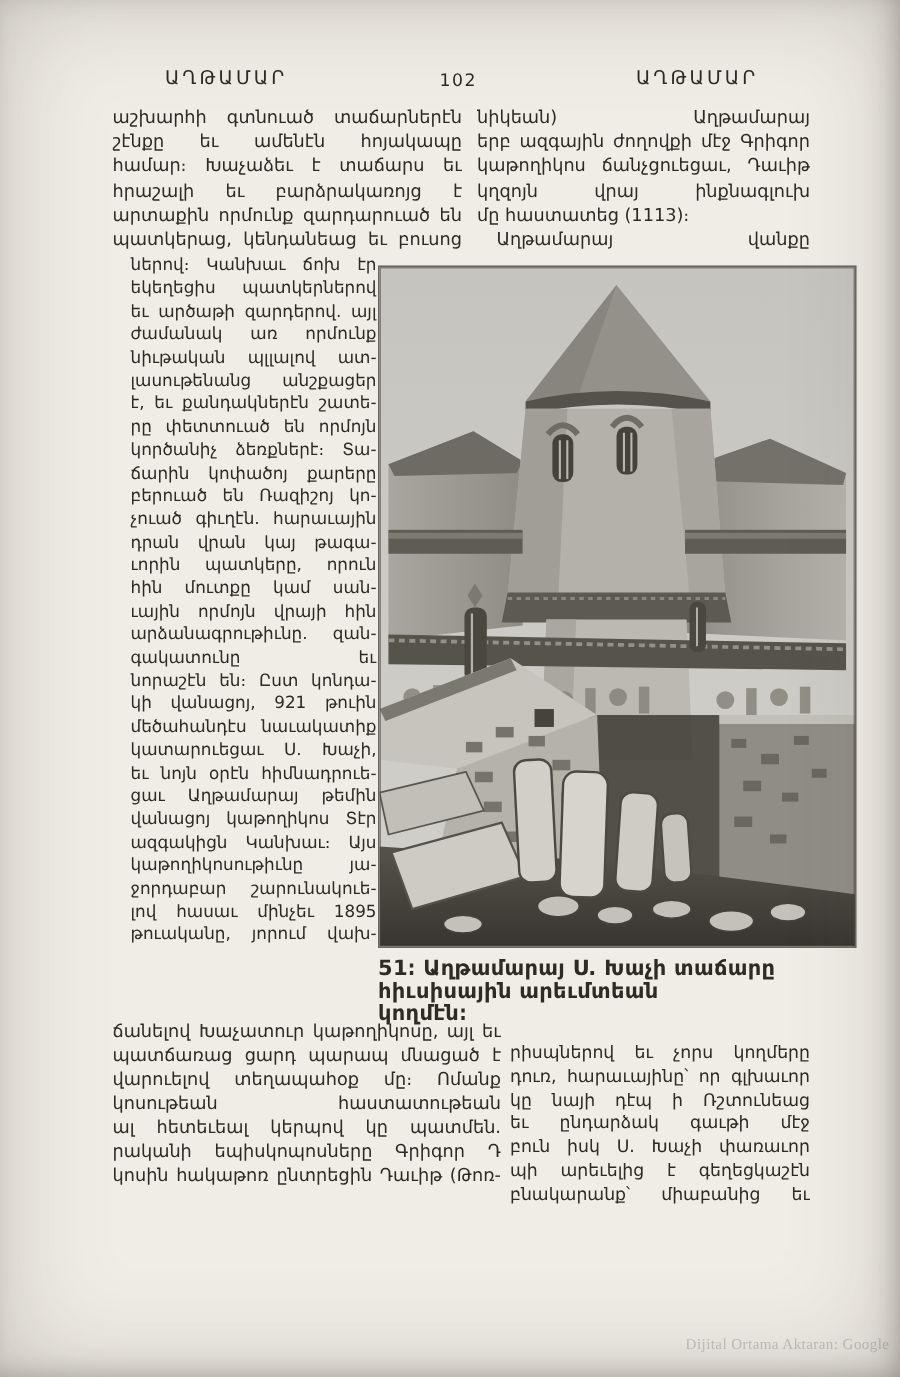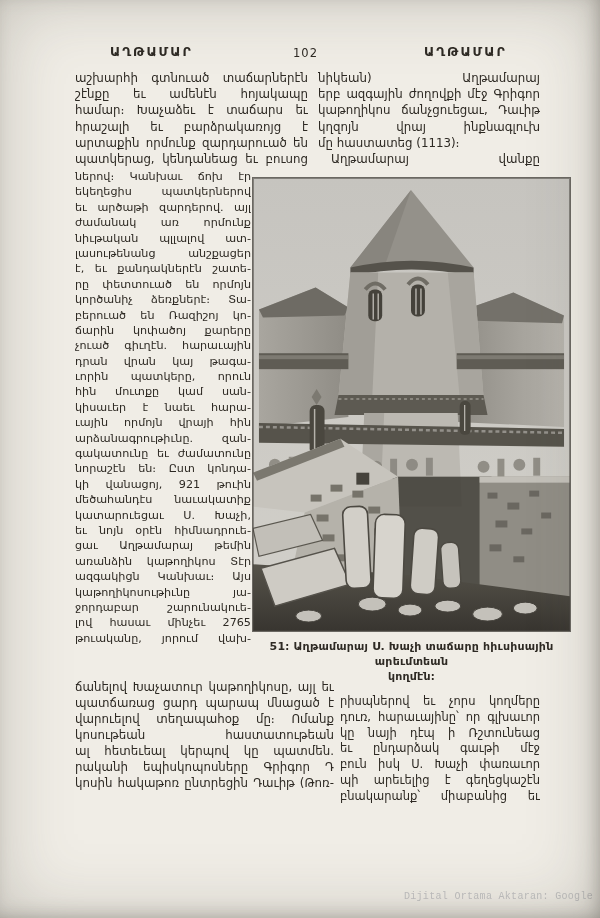--- a/index.html
+++ b/index.html
@@ -9,47 +9,47 @@
     background:#f0ede6;
     overflow:hidden;
     font-family:"DejaVu Sans",sans-serif;
     color:#2d2923;
   }
   .page::after{
     content:"";position:absolute;inset:0;pointer-events:none;
     box-shadow:inset 0 0 70px rgba(90,85,75,.28), inset -10px 0 22px -10px rgba(60,55,50,.35), inset 0 -10px 22px -12px rgba(60,55,50,.30);
   }
   .header{position:absolute;top:44px;left:0;width:600px;height:20px;}
-  .header-word{position:absolute;font-weight:bold;font-size:12.5px;letter-spacing:2px;white-space:nowrap;}
+  .header-word{position:absolute;font-weight:normal;font-size:12.5px;letter-spacing:2px;white-space:nowrap;}
   .hw-left{left:110px;top:0;}
   .hw-right{left:424px;top:0;}
   .page-num{position:absolute;left:293px;top:2px;font-size:11.5px;letter-spacing:1px;}
   .col{position:absolute;}
   .line{white-space:nowrap;}
   .jcol .line{text-align:justify;text-align-last:justify;white-space:normal;overflow:hidden;}
   .jcol .line.short{text-align-last:left;}
   .jcol .line.indent{text-indent:13px;}
   .top-left{left:75px;top:70px;width:233px;font-size:11.8px;}
   .top-left .line{height:16.2px;line-height:16.2px;}
   .top-right{left:318px;top:70px;width:222px;font-size:11.8px;}
   .top-right .line{height:16.2px;line-height:16.2px;}
   .narrow{left:75px;top:169px;width:176px;font-size:11.2px;}
-  .narrow .line{height:15.4px;line-height:15.4px;}
+  .narrow .line{height:15.4px;line-height:15.4px;margin-left:12px;}
   .b-left{left:75px;top:679px;width:259px;font-size:11.8px;}
   .b-left .line{height:16px;line-height:16px;}
   .b-right{left:340px;top:694px;width:200px;font-size:11.5px;}
   .b-right .line{height:15.8px;line-height:15.8px;}
   .figure{position:absolute;left:252px;top:177px;width:319px;height:455px;
     border:1px solid #6b6862;background:#c9c7c2;box-sizing:border-box;
     box-shadow:0 0 0 1px rgba(240,237,230,.8) inset;}
   .figure svg{display:block;width:100%;height:100%;}
-  .caption{position:absolute;left:252px;top:639px;width:319px;text-align:center;
-    font-weight:bold;font-size:11px;line-height:15px;color:#2e2a24;letter-spacing:.2px;}
+  .caption{position:absolute;left:252px;top:639px;width:319px;text-align:left;
+    font-weight:bold;font-size:14px;line-height:15px;color:#2e2a24;letter-spacing:.2px;}
   .watermark{position:absolute;right:7px;top:891px;font-size:10px;color:#c1c1c1;
-    font-family:Liberation Mono, monospace;letter-spacing:.3px;}
+    font-family:Liberation Serif, serif;letter-spacing:.3px;}
 </style>
 </head>
 <body>
 
 <div class="page">
 
   <div class="header">
     <span class="header-word hw-left">ԱՂԹԱՄԱՐ</span>
     <span class="page-num">102</span>
     <span class="header-word hw-right">ԱՂԹԱՄԱՐ</span>
@@ -76,41 +76,40 @@
   <div class="col jcol narrow">
       <div class="line">ներով։ Կանխաւ ճոխ էր</div>
       <div class="line">եկեղեցիս պատկերներով</div>
       <div class="line">եւ արծաթի զարդերով. այլ</div>
       <div class="line">ժամանակ առ որմունք</div>
       <div class="line">նիւթական պլլալով ատ-</div>
       <div class="line">լասութենանց անշքացեր</div>
       <div class="line">է, եւ քանդակներէն շատե-</div>
       <div class="line">րը փետտուած են որմոյն</div>
       <div class="line">կործանիչ ձեռքներէ։ Տա-</div>
+      <div class="line">ճարին կոփածոյ քարերը</div>
       <div class="line">բերուած են Ռազիշոյ կո-</div>
-      <div class="line">ճարին կոփածոյ քարերը</div>
       <div class="line">չուած գիւղէն. հարաւային</div>
       <div class="line">դրան վրան կայ թագա-</div>
       <div class="line">ւորին պատկերը, որուն</div>
       <div class="line">հին մուտքը կամ սան-</div>
-      <div class="line">կիսաւեր է նաեւ հարա-</div>
       <div class="line">ւային որմոյն վրայի հին</div>
       <div class="line">արձանագրութիւնը. զան-</div>
       <div class="line">գակատունը եւ ժամատունը</div>
       <div class="line">նորաշէն են։ Ըստ կոնդա-</div>
       <div class="line">կի վանացոյ, 921 թուին</div>
       <div class="line">մեծահանդէս նաւակատիք</div>
       <div class="line">կատարուեցաւ Ս. Խաչի,</div>
       <div class="line">եւ նոյն օրէն հիմնադրուե-</div>
       <div class="line">ցաւ Աղթամարայ թեմին</div>
-      <div class="line">առանձին կաթողիկոս Տէր</div>
+      <div class="line">վանացոյ կաթողիկոս Տէր</div>
       <div class="line">ազգակիցն Կանխաւ։ Այս</div>
       <div class="line">կաթողիկոսութիւնը յա-</div>
       <div class="line">ջորդաբար շարունակուե-</div>
-      <div class="line">լով հասաւ մինչեւ 2765</div>
+      <div class="line">լով հասաւ մինչեւ 1895</div>
       <div class="line">թուականը, յորում վախ-</div>
     </div>
 
   <div class="figure">
     <svg viewBox="0 0 319 455" preserveAspectRatio="none">
       <defs>
         <linearGradient id="sky" x1="0" y1="0" x2="0" y2="1">
           <stop offset="0" stop-color="#c6c4bf"></stop>
             <stop offset="1" stop-color="#d2d0ca"></stop>
         </linearGradient>

